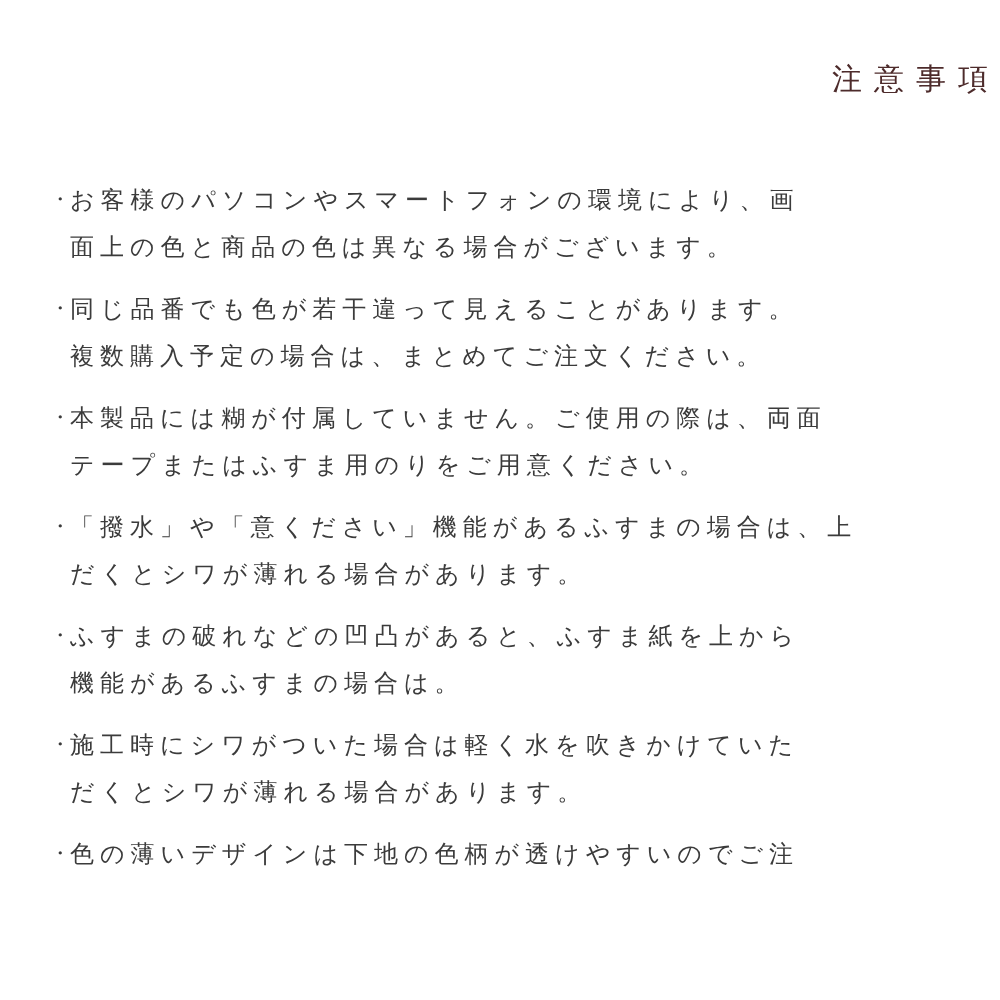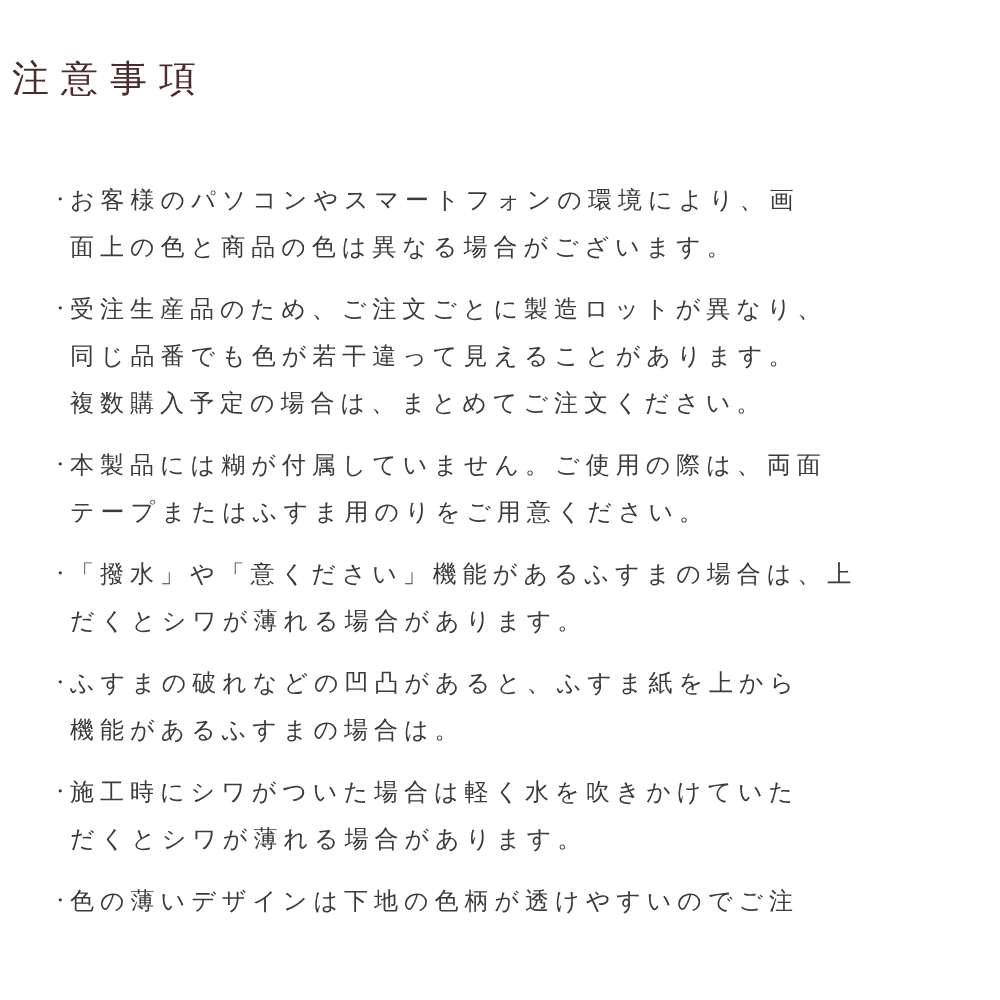--- a/index.html
+++ b/index.html
@@ -13,23 +13,23 @@
     font-family: "Liberation Sans", "DejaVu Sans", sans-serif;
     overflow: hidden;
   }
   .page {
     width: 1000px;
     height: 1000px;
     box-sizing: border-box;
   }
   .title {
     margin: 52px 0 0 0;
-    text-align: left;
+    text-align: right;
     font-weight: 400;
-    font-size: 37px;
+    font-size: 30px;
     line-height: 54px;
     letter-spacing: 12px;
     text-indent: 12px;
     color: var(--title-color, #4d2b2b);
   }
   .list {
     margin: 70px 30px 0 50px;
   }
   .item {
     display: flex;
@@ -66,21 +66,20 @@
       <div class="item">
         <span class="bullet">・</span>
         <div class="lines">
           <div class="line">お客様のパソコンやスマートフォンの環境により、画</div>
           <div class="line">面上の色と商品の色は異なる場合がございます。</div>
         </div>
       </div>
       <div class="item">
         <span class="bullet">・</span>
         <div class="lines">
-          <div class="line">受注生産品のため、ご注文ごとに製造ロットが異なり、</div>
           <div class="line">同じ品番でも色が若干違って見えることがあります。</div>
           <div class="line">複数購入予定の場合は、まとめてご注文ください。</div>
         </div>
       </div>
       <div class="item">
         <span class="bullet">・</span>
         <div class="lines">
           <div class="line">本製品には糊が付属していません。ご使用の際は、両面</div>
           <div class="line">テープまたはふすま用のりをご用意ください。</div>
         </div>

